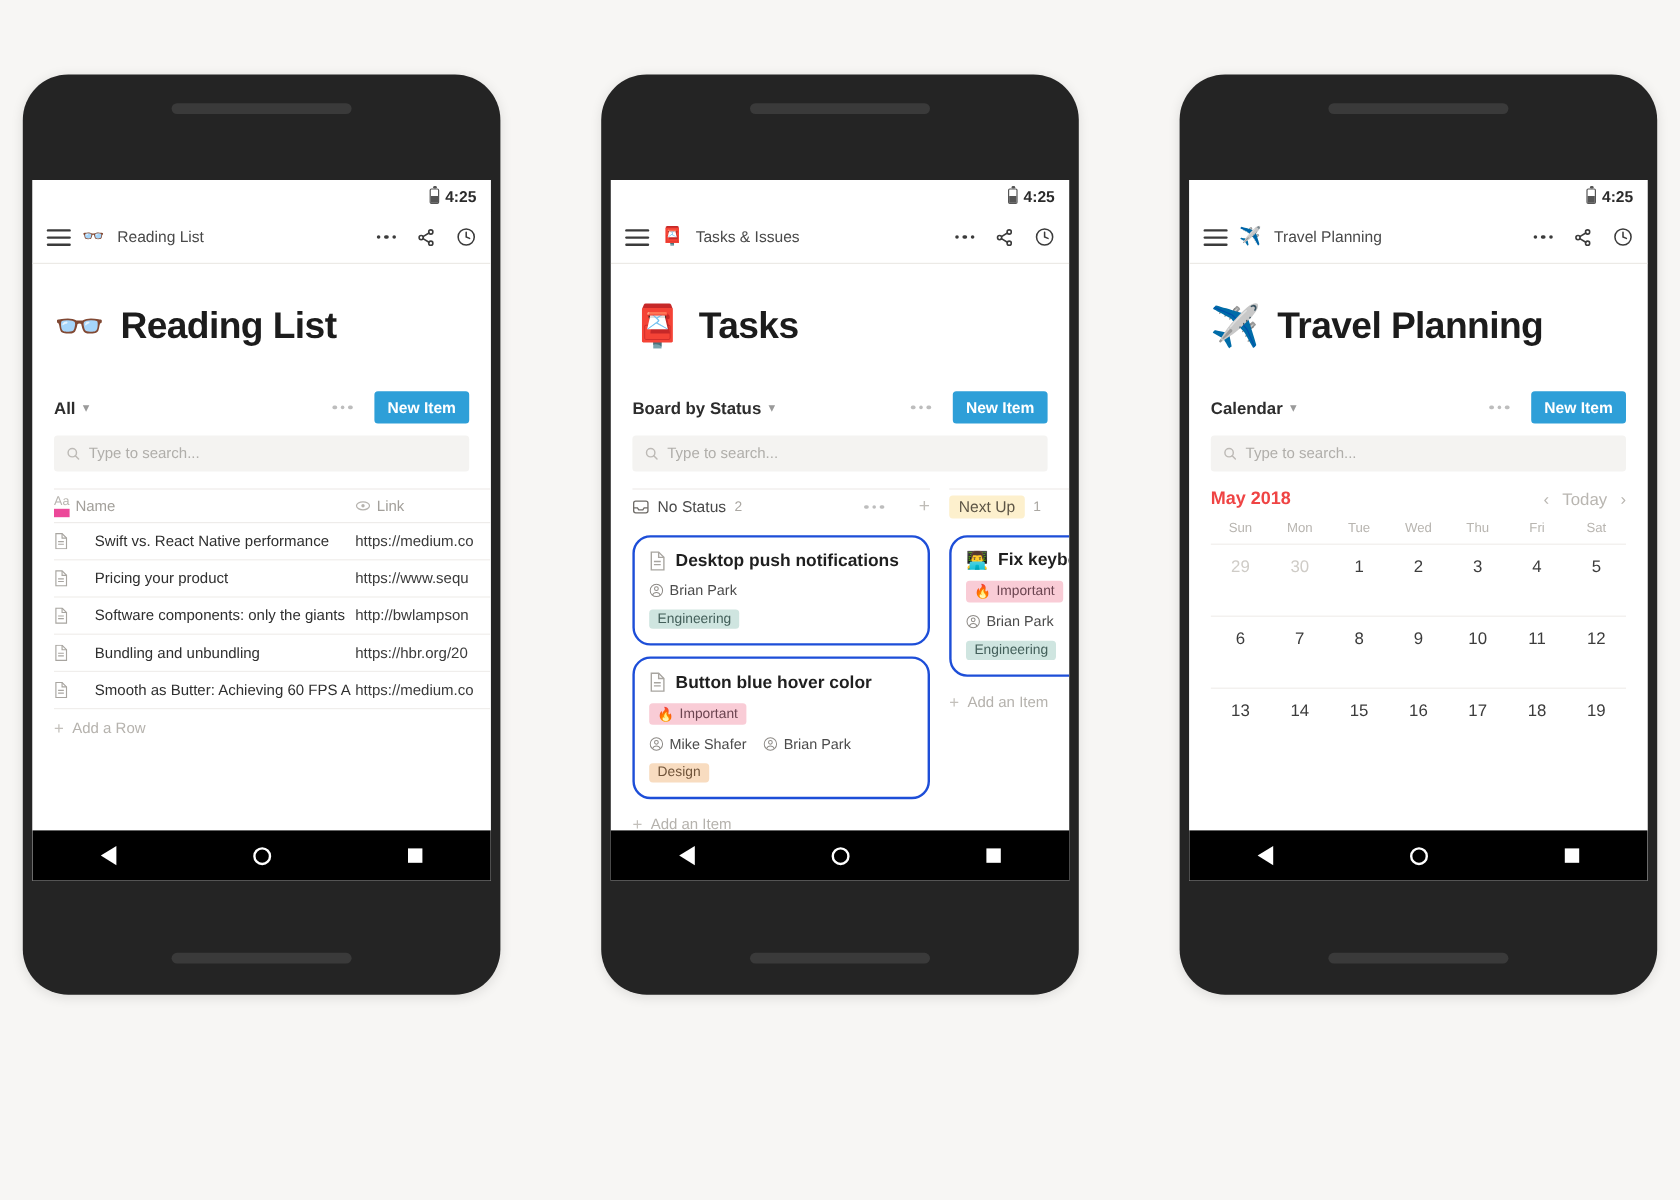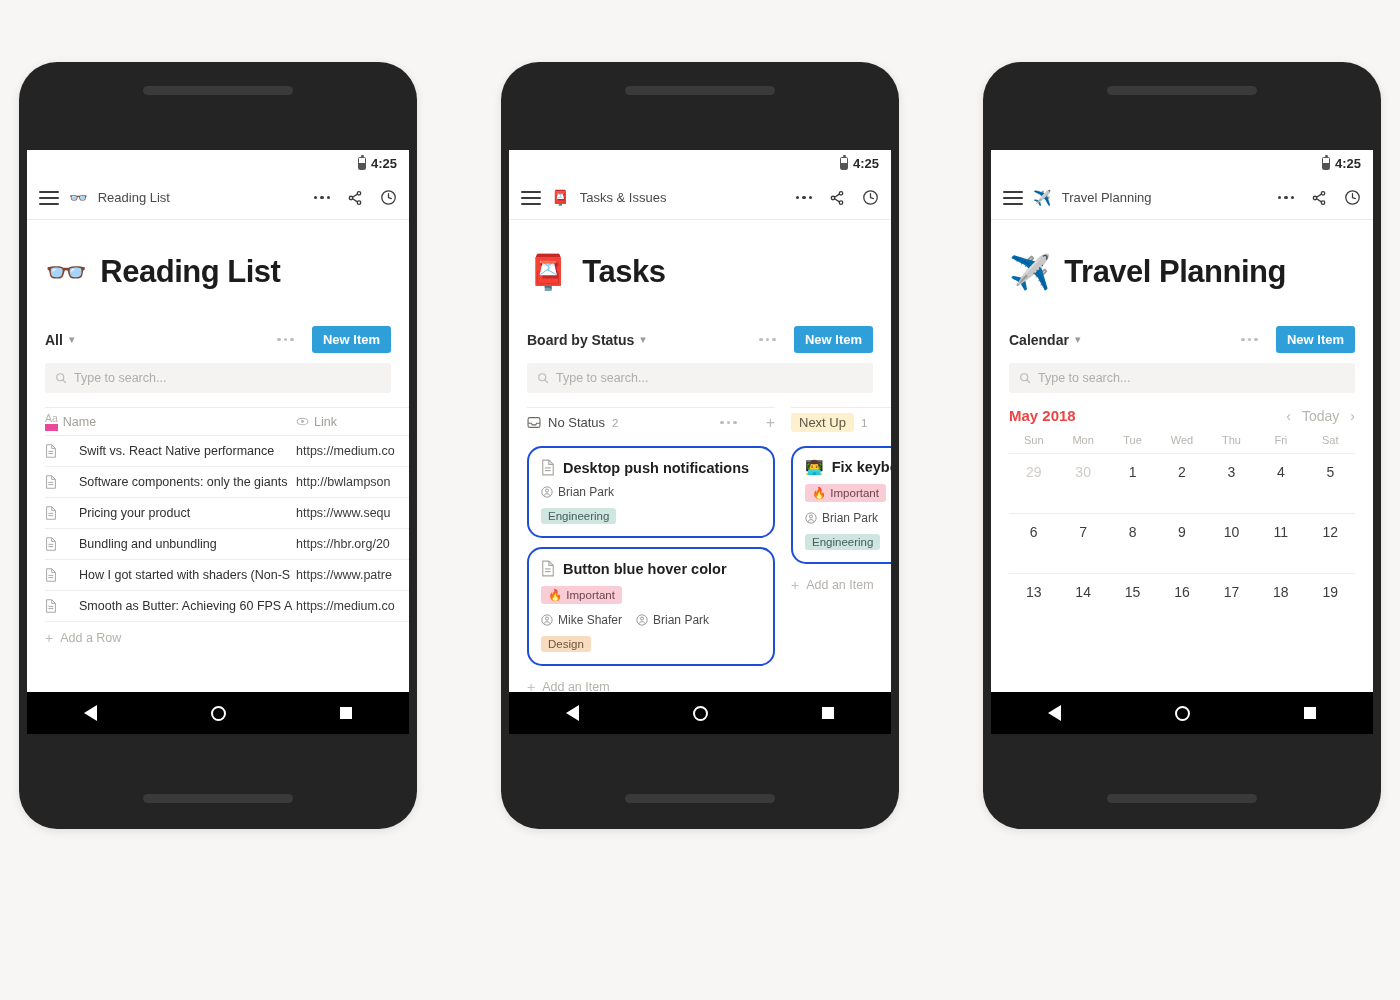--- a/index.html
+++ b/index.html
@@ -305,59 +305,47 @@
             <div class="td c2">https://medium.co</div>
           </div>
           <div class="trow">
             <div class="td c1">
               <svg class="doc-ico" width="12" height="14" viewBox="0 0 16 19" fill="none" stroke="#a8a5a0" stroke-width="1.3">
                   <path d="M2 1h7l5 5v12H2z"></path>
                   <path d="M9 1v5h5"></path>
                   <line x1="4.5" y1="10" x2="11" y2="10"></line>
                   <line x1="4.5" y1="13" x2="11" y2="13"></line>
                 </svg>
-              <span>Software components: only the giants</span>
-            </div>
-            <div class="td c2">http://bwlampson</div>
+              <span>Pricing your product</span>
+            </div>
+            <div class="td c2">https://www.sequ</div>
           </div>
           <div class="trow">
             <div class="td c1">
               <svg class="doc-ico" width="12" height="14" viewBox="0 0 16 19" fill="none" stroke="#a8a5a0" stroke-width="1.3">
                   <path d="M2 1h7l5 5v12H2z"></path>
                   <path d="M9 1v5h5"></path>
                   <line x1="4.5" y1="10" x2="11" y2="10"></line>
                   <line x1="4.5" y1="13" x2="11" y2="13"></line>
                 </svg>
-              <span>Pricing your product</span>
-            </div>
-            <div class="td c2">https://www.sequ</div>
+              <span>Software components: only the giants</span>
+            </div>
+            <div class="td c2">http://bwlampson</div>
           </div>
           <div class="trow">
             <div class="td c1">
               <svg class="doc-ico" width="12" height="14" viewBox="0 0 16 19" fill="none" stroke="#a8a5a0" stroke-width="1.3">
                   <path d="M2 1h7l5 5v12H2z"></path>
                   <path d="M9 1v5h5"></path>
                   <line x1="4.5" y1="10" x2="11" y2="10"></line>
                   <line x1="4.5" y1="13" x2="11" y2="13"></line>
                 </svg>
               <span>Bundling and unbundling</span>
             </div>
             <div class="td c2">https://hbr.org/20</div>
-          </div>
-          <div class="trow">
-            <div class="td c1">
-              <svg class="doc-ico" width="12" height="14" viewBox="0 0 16 19" fill="none" stroke="#a8a5a0" stroke-width="1.3">
-                  <path d="M2 1h7l5 5v12H2z"></path>
-                  <path d="M9 1v5h5"></path>
-                  <line x1="4.5" y1="10" x2="11" y2="10"></line>
-                  <line x1="4.5" y1="13" x2="11" y2="13"></line>
-                </svg>
-              <span>How I got started with shaders (Non-S</span>
-            </div>
-            <div class="td c2">https://www.patre</div>
           </div>
           <div class="trow">
             <div class="td c1">
               <svg class="doc-ico" width="12" height="14" viewBox="0 0 16 19" fill="none" stroke="#a8a5a0" stroke-width="1.3">
                   <path d="M2 1h7l5 5v12H2z"></path>
                   <path d="M9 1v5h5"></path>
                   <line x1="4.5" y1="10" x2="11" y2="10"></line>
                   <line x1="4.5" y1="13" x2="11" y2="13"></line>
                 </svg>
               <span>Smooth as Butter: Achieving 60 FPS A</span>

